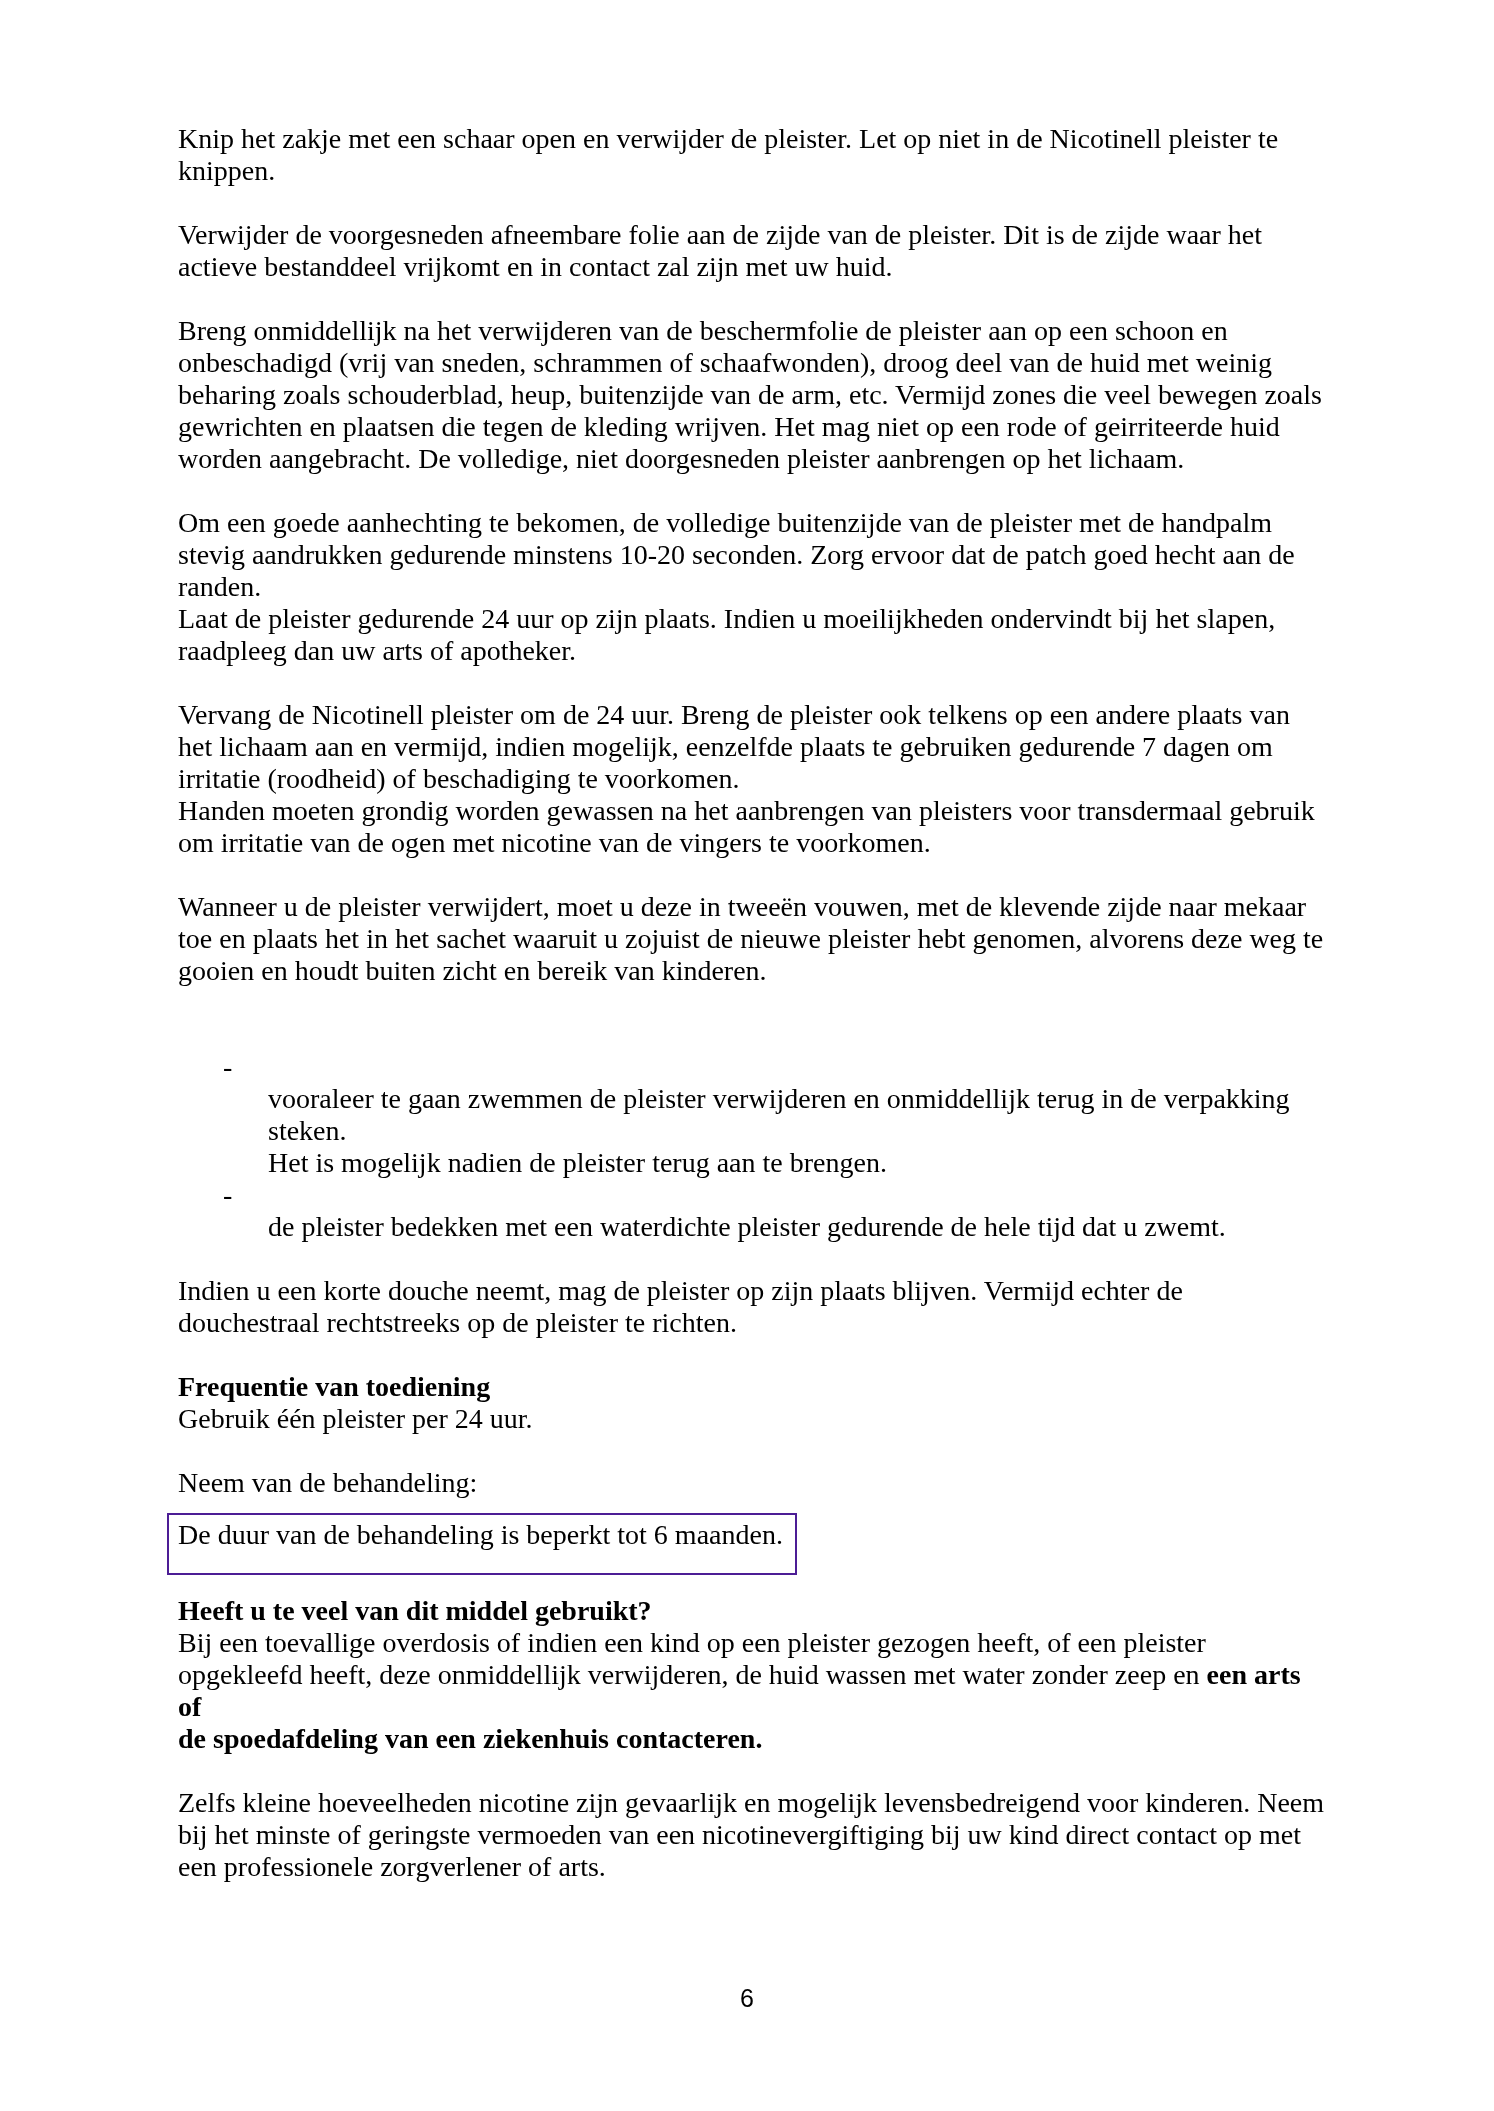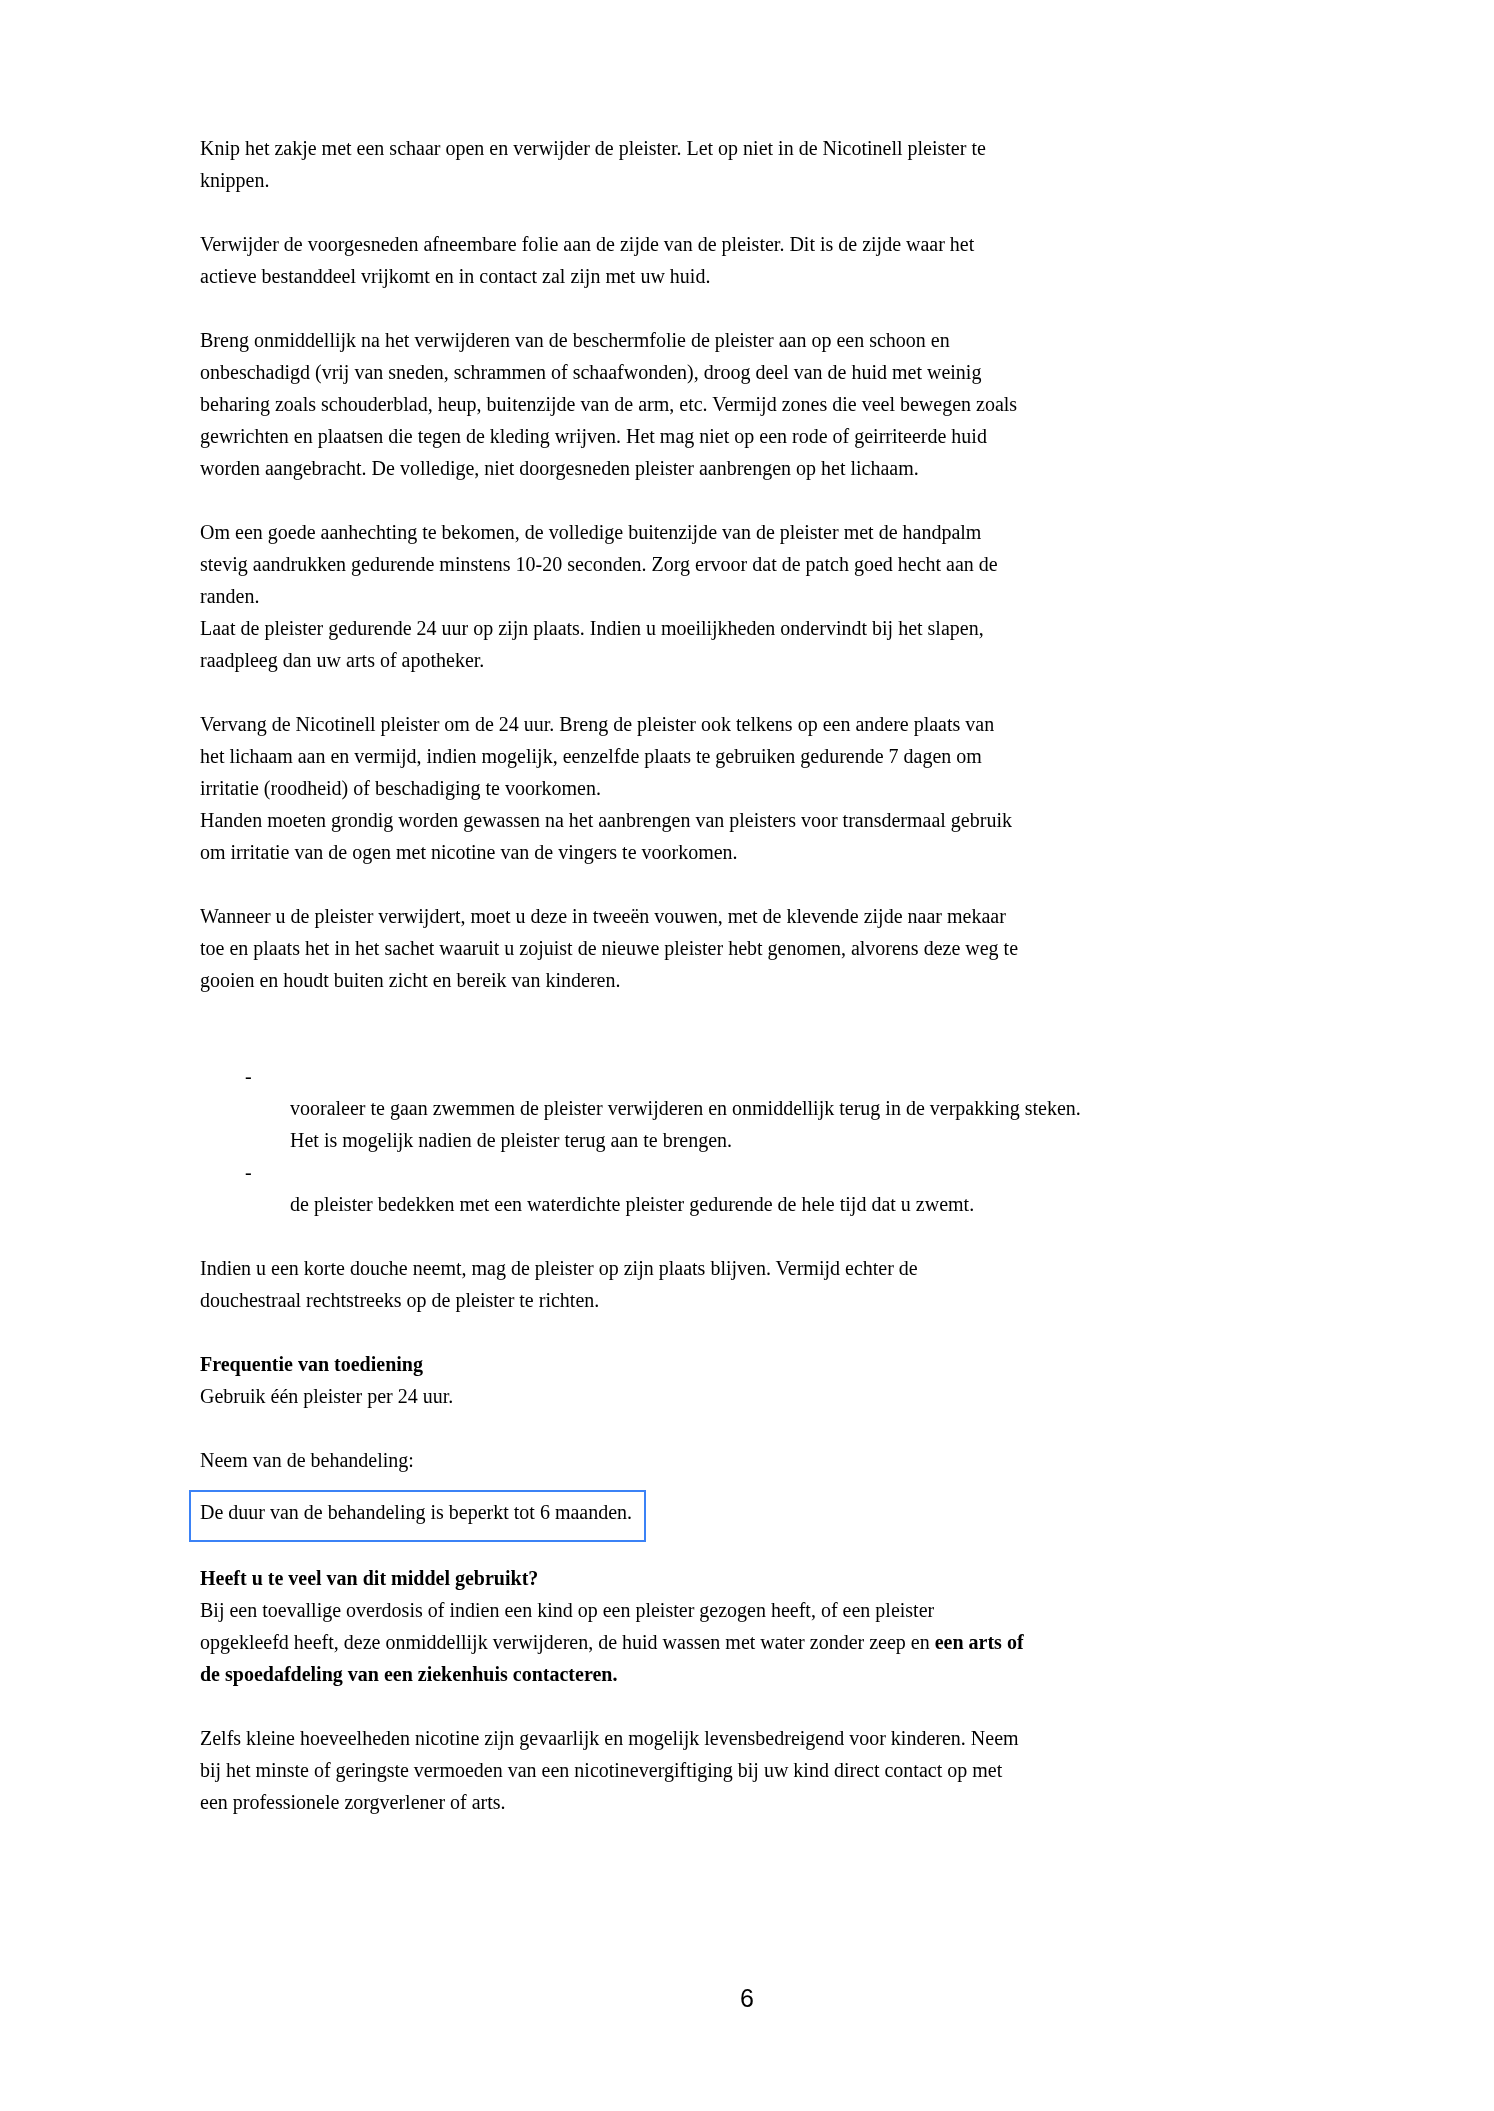--- a/index.html
+++ b/index.html
@@ -8,25 +8,24 @@
     width: 1494px;
     height: 2111px;
     background: #ffffff;
     color: #000000;
     font-family: "Liberation Serif", "DejaVu Serif", serif;
     overflow: hidden;
   }
   .content {
     position: absolute;
     left: 178px;
-    top: 132px;
+    top: 123px;
     width: 1150px;
-    font-size: 20px;
+    font-size: 28px;
     line-height: 32px;
-    margin-left: 22px;
   }
   .para {
     margin: 0 0 32px 0;
     white-space: pre-line;
   }
   .para.no-gap { margin-bottom: 0; }
   .para.gap2 { margin-bottom: 64px; font-family: Liberation Serif, serif; }
   .heading {
     font-weight: bold;
     margin: 0;
@@ -40,22 +39,22 @@
     white-space: pre-line;
   }
   .bullet-item .bullet-marker {
     position: absolute;
     left: 45px;
     top: 0;
     white-space: normal;
   }
   .boxed-note {
     display: inline-block;
-    border: 2px solid #3b82f6;
-    padding: 4px 12px 12px 9px;
+    border: 2px solid #4c1d95;
+    padding: 4px 12px 22px 9px;
     margin: 14px 0 20px -11px;
     white-space: nowrap;
   }
   .footer {
     position: absolute;
     left: 0;
     right: 0;
     top: 1984px;
     text-align: center;
     font-family: "Liberation Sans", "DejaVu Sans", sans-serif;

